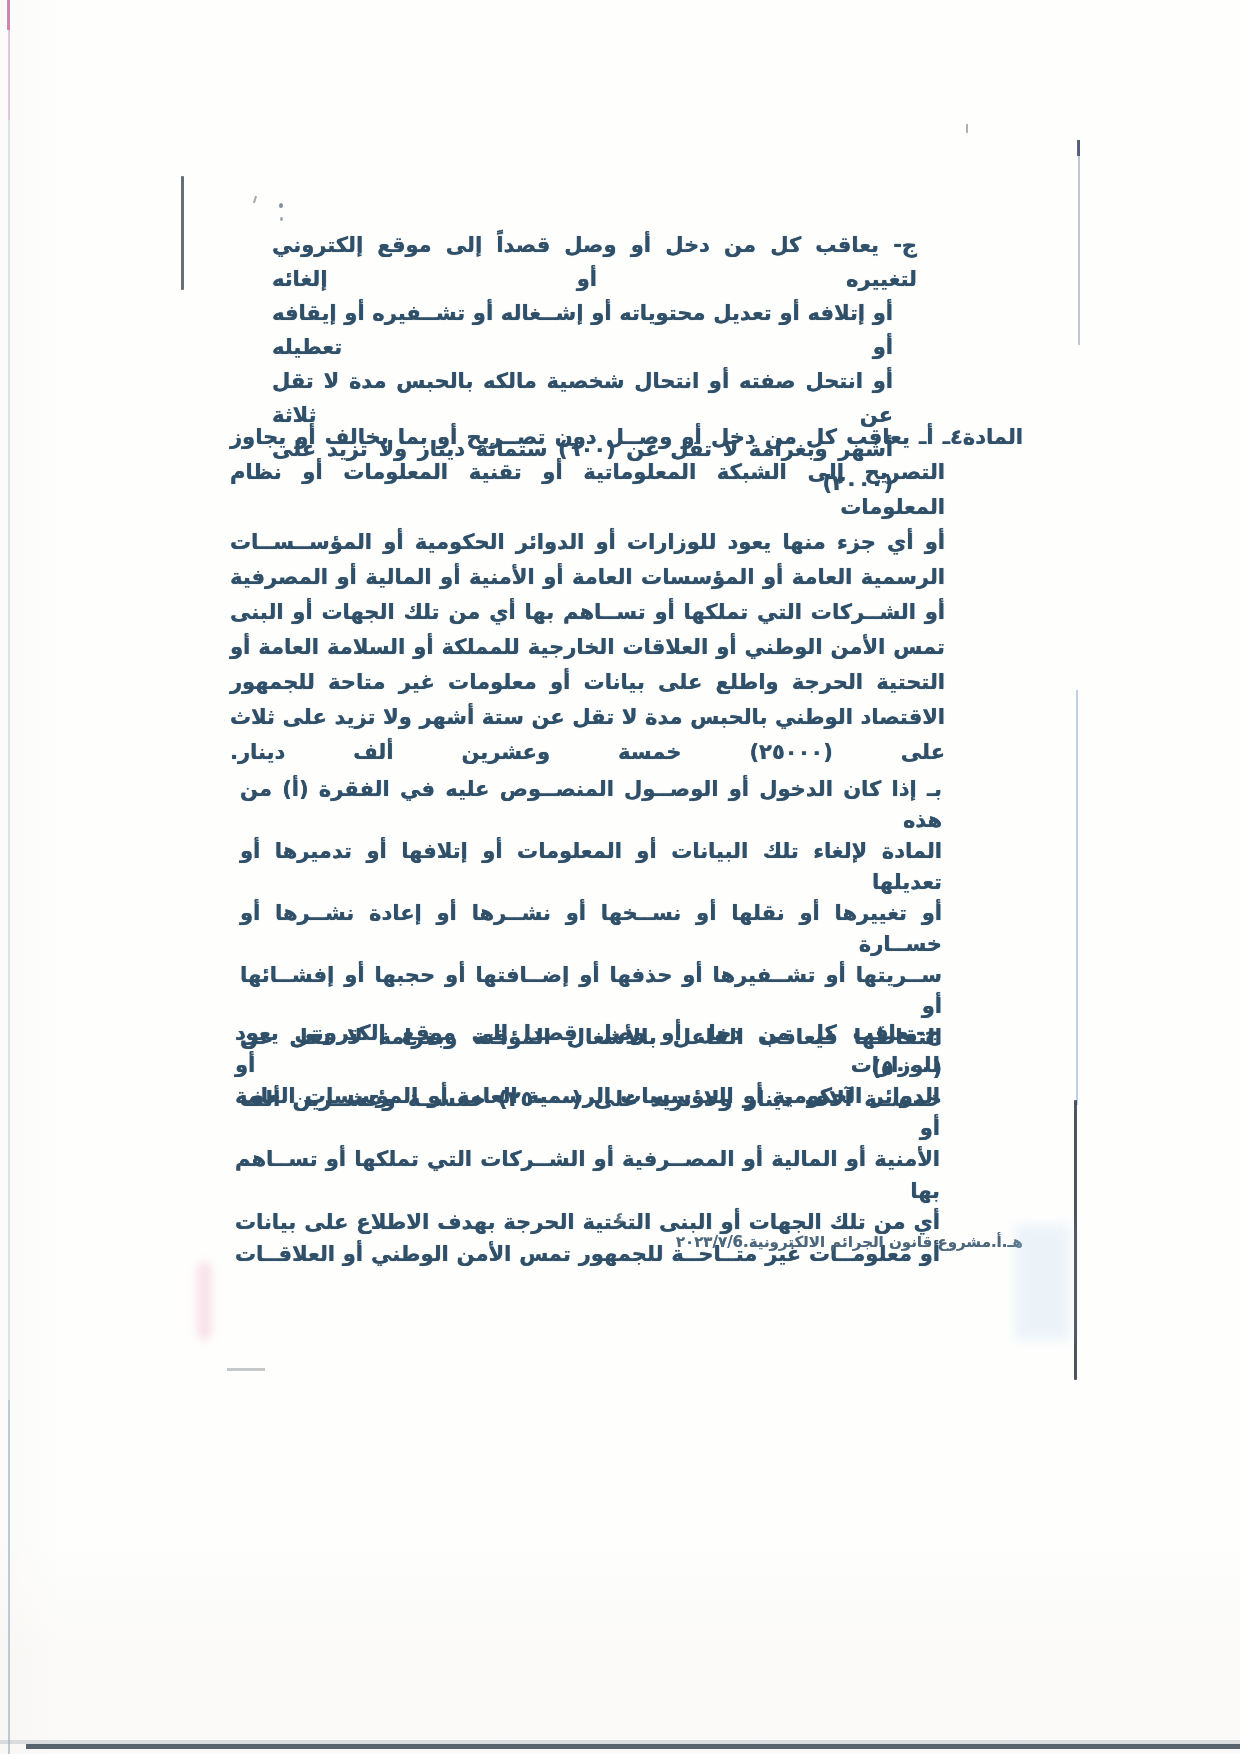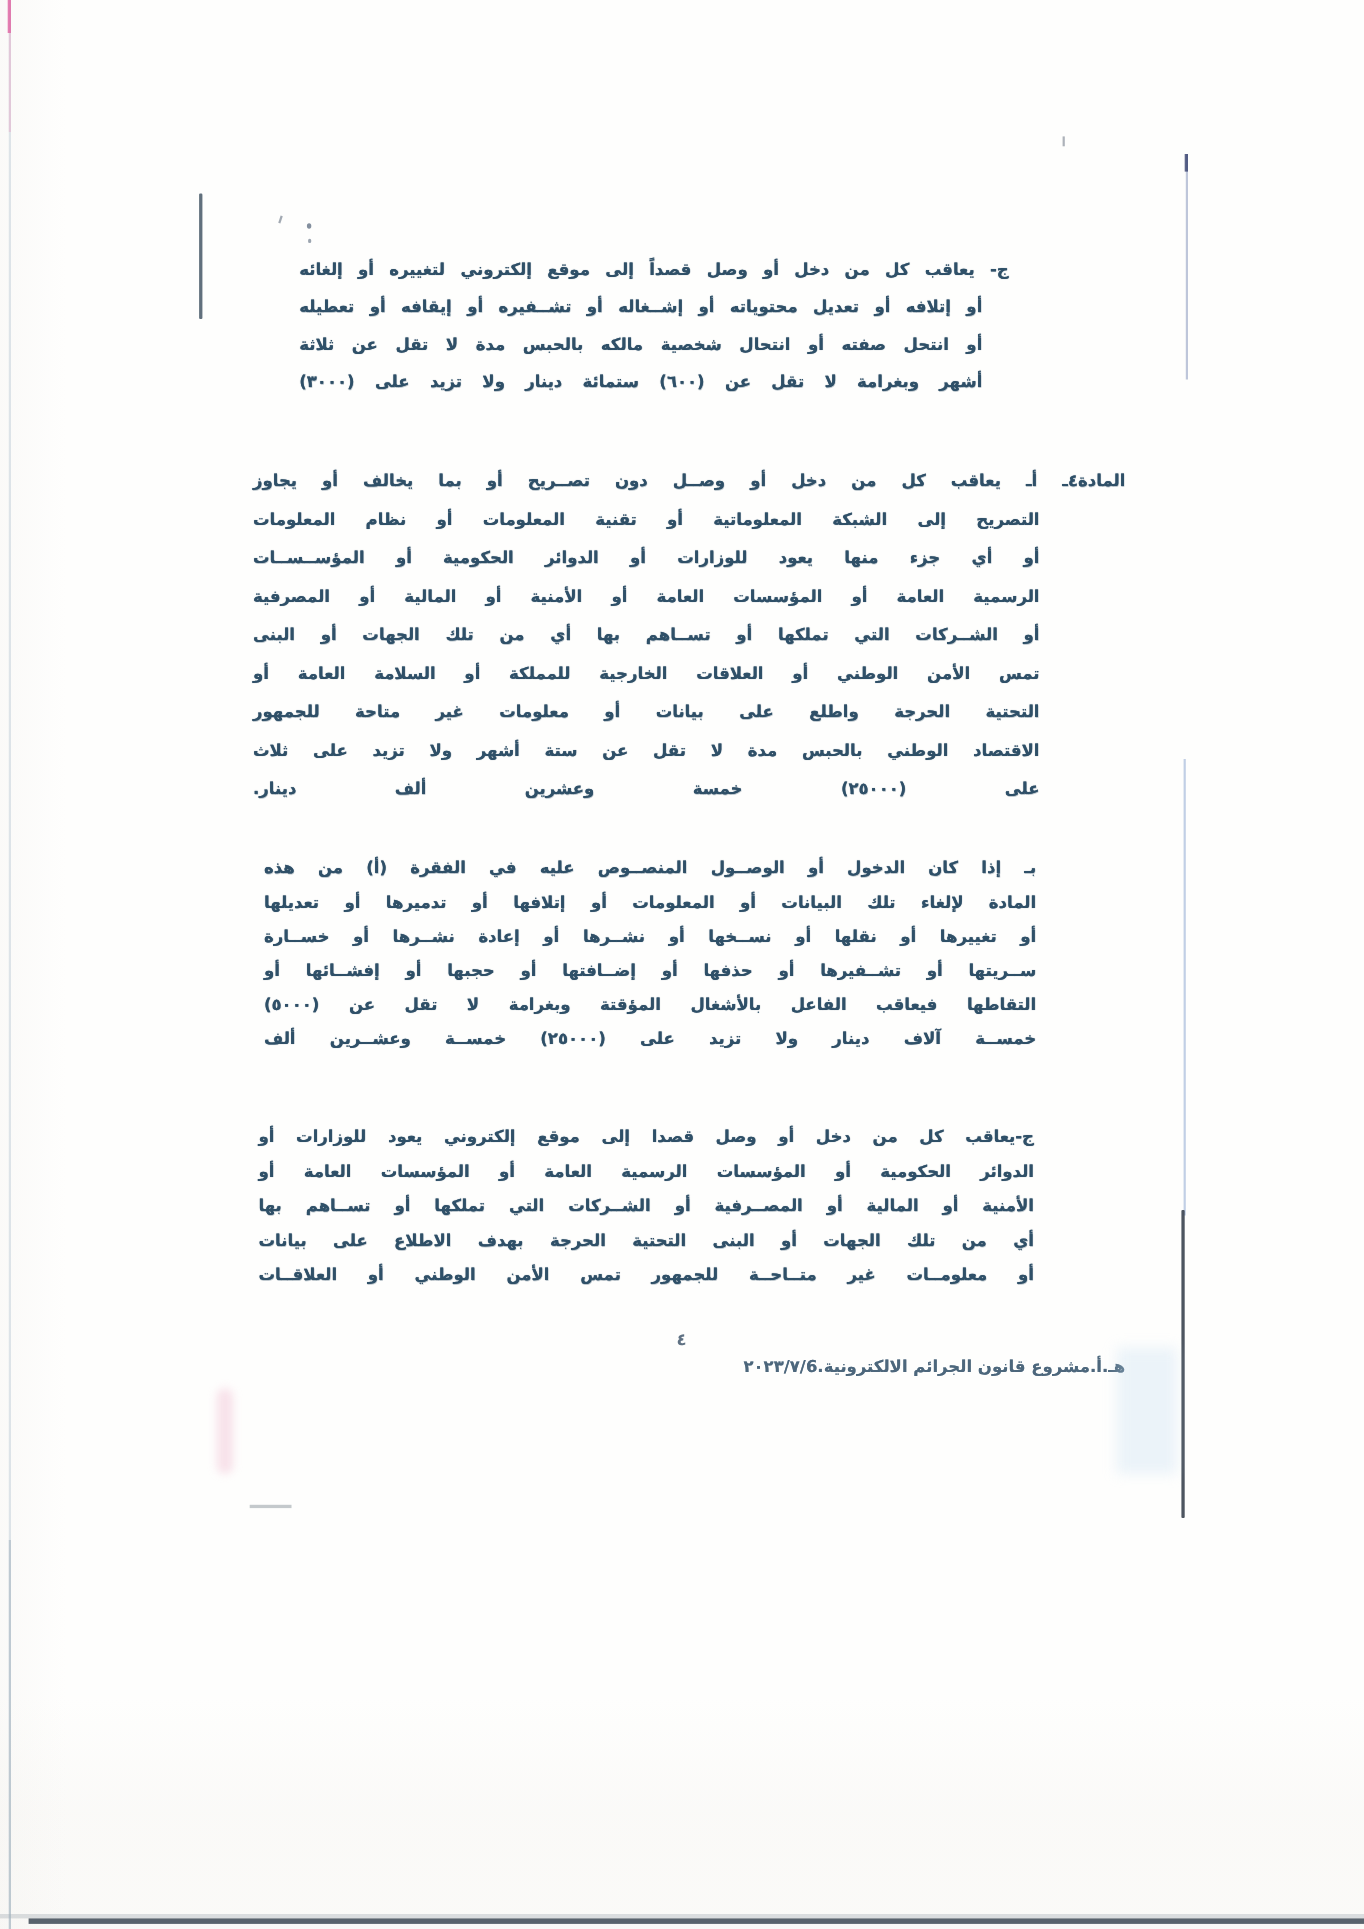--- a/index.html
+++ b/index.html
@@ -10,21 +10,21 @@
   }
   .sheet{position:absolute;inset:0;
     background:
       linear-gradient(90deg, rgba(240,238,234,.25) 0px, rgba(255,255,255,0) 60px),
       linear-gradient(0deg, rgba(242,240,236,.3) 0 6%, rgba(255,255,255,0) 12%),
       #fefefd;
   }
   
   .para{
     position:absolute;direction:rtl;color:#2f5068;
-    font-weight:bold;font-size:15px;
+    font-weight:bold;font-size:21px;
     text-shadow:0 0 .7px rgba(43,74,99,.85), .4px .4px 0 rgba(43,74,99,.25);
   }
   .para .line{
     text-align:justify;text-align-last:justify;
     white-space:normal;height:1em;box-sizing:border-box;
     height:auto;
   }
   #pA{top:228px;right:347px;width:621px;line-height:34px;}
   #pB{top:420px;right:295px;width:715px;line-height:35px;}
   #pC{top:774px;right:298px;width:702px;line-height:31px;}

